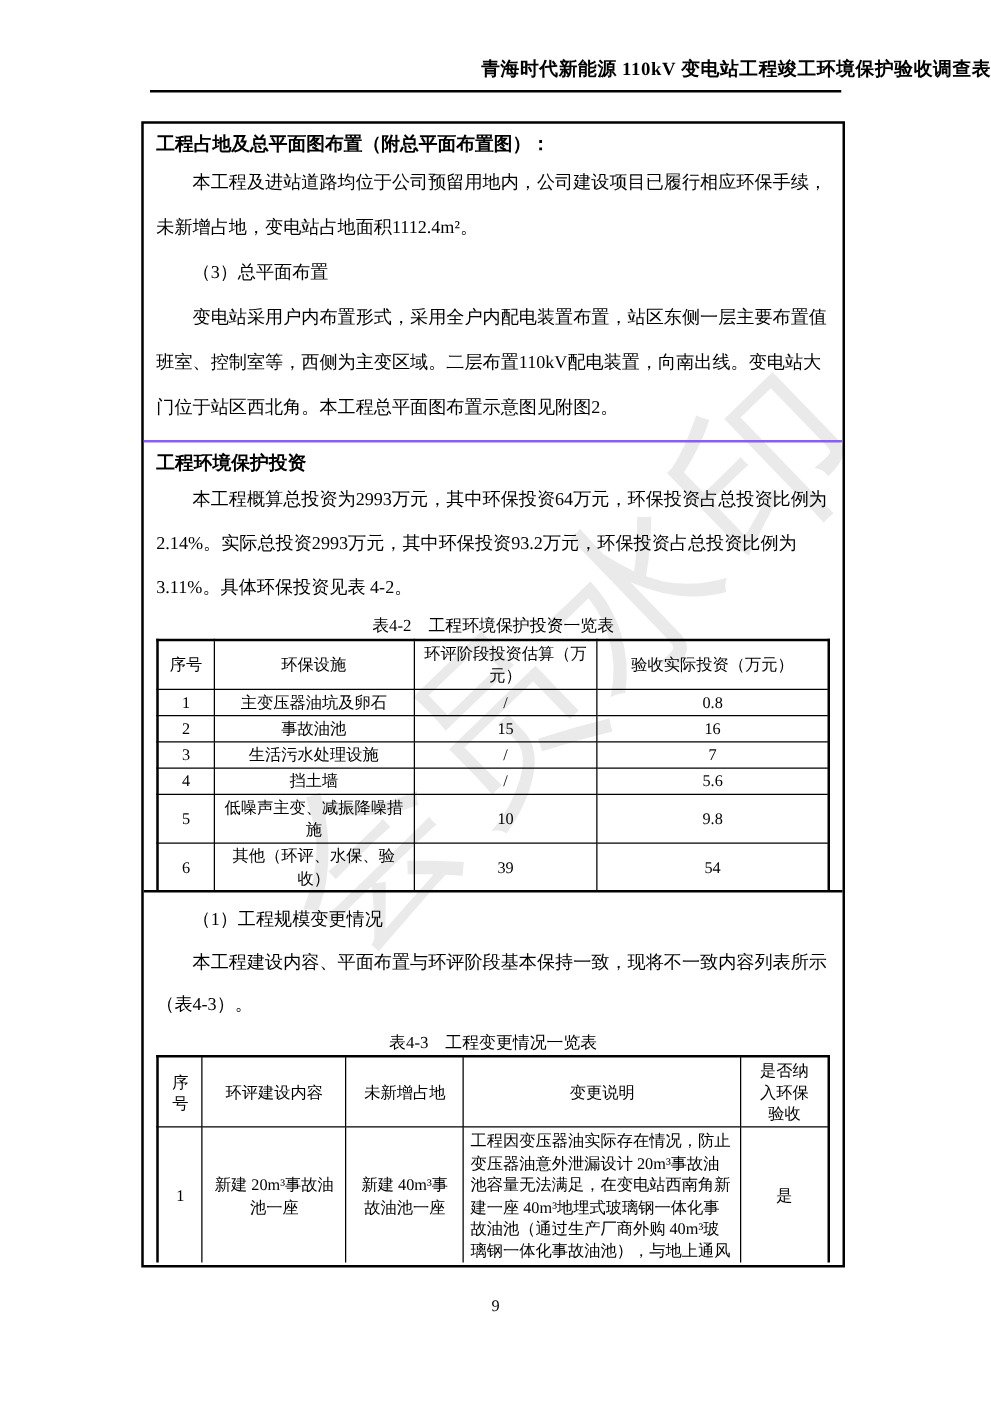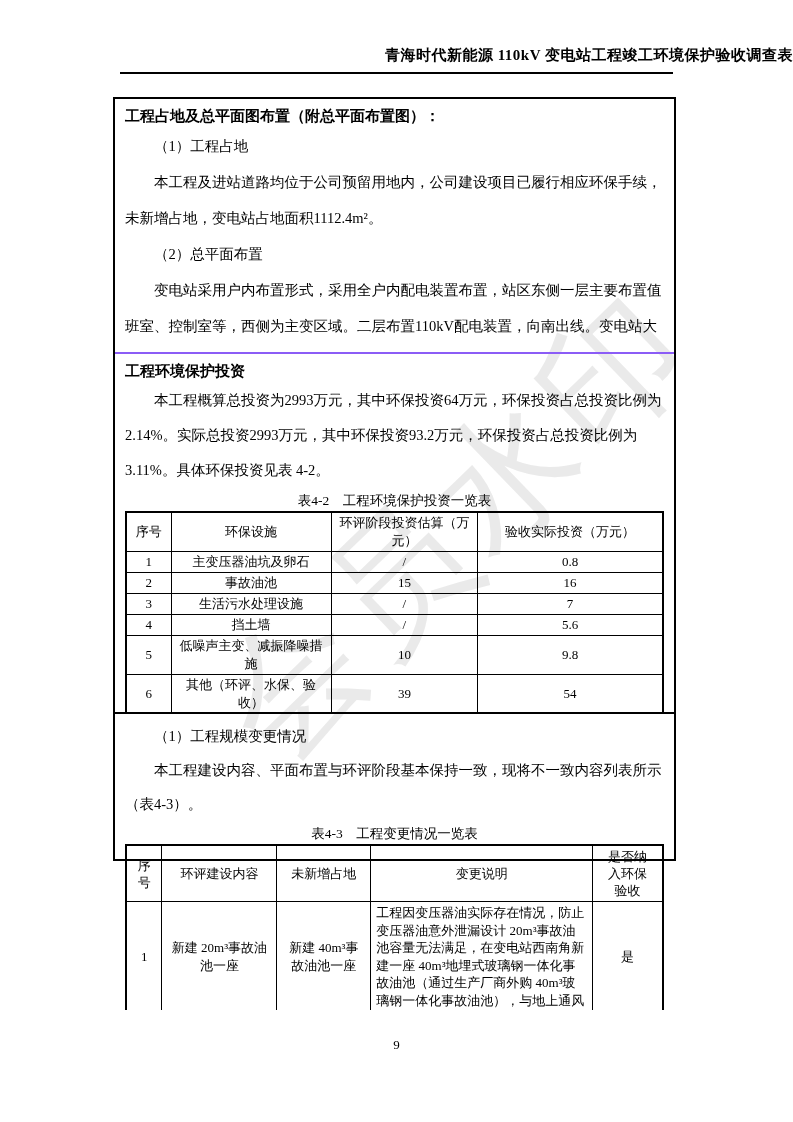--- a/index.html
+++ b/index.html
@@ -18,21 +18,21 @@
   }
   
   .doc-header{position:relative;z-index:1;}
   .doc-title{
     margin-top:46px;text-align:right;font-size:15px;font-weight:bold;
     letter-spacing:0.5px;
   }
   .header-rule{width:553px;margin:7px auto 0;border-bottom:2px solid #000;height:0;}
   
   .main-box{
-    position:absolute;left:113px;top:97px;width:563px;height:764px;
+    position:absolute;left:113px;top:97px;width:563px;height:917px;
     border:2px solid #000;box-sizing:border-box;z-index:1;background:transparent;
   }
   .sec{box-sizing:border-box;padding:5px 10px 0 10px;overflow:hidden;}
   .sec-land{height:253px;}
   .sec-invest{height:360px;border-top:2px solid #8b5cf6;}
   .sec-change{height:298px;border-top:2px solid #000;}
   .sec-heading{font-size:15px;font-weight:bold;line-height:24px;}
   .para{font-size:14.5px;line-height:36px;text-indent:2em;margin:0;}
   .para-tight{font-size:14.5px;line-height:34px;text-indent:2em;margin:0;}
   .tbl-caption{text-align:center;font-size:13.5px;line-height:19px;margin:3px 0 1px 0;}
@@ -62,23 +62,22 @@
 
 <div class="doc-header">
   <div class="doc-title">青海时代新能源 110kV 变电站工程竣工环境保护验收调查表</div>
   <div class="header-rule"></div>
 </div>
 
 <div class="main-box">
 
   <div class="sec sec-land">
     <div class="sec-heading">工程占地及总平面图布置（附总平面布置图）：</div>
-    <p class="para">（1）工程占地</p>
     <p class="para">本工程及进站道路均位于公司预留用地内，公司建设项目已履行相应环保手续，未新增占地，变电站占地面积1112.4m²。</p>
-    <p class="para">（2）总平面布置</p>
+    <p class="para">（3）总平面布置</p>
     <p class="para">变电站采用户内布置形式，采用全户内配电装置布置，站区东侧一层主要布置值班室、控制室等，西侧为主变区域。二层布置110kV配电装置，向南出线。变电站大门位于站区西北角。本工程总平面图布置示意图见附图2。</p>
   </div>
 
   <div class="sec sec-invest">
     <div class="sec-heading">工程环境保护投资</div>
     <p class="para" style="line-height:35px;">本工程概算总投资为2993万元，其中环保投资64万元，环保投资占总投资比例为2.14%。实际总投资2993万元，其中环保投资93.2万元，环保投资占总投资比例为3.11%。具体环保投资见表 4-2。</p>
     <div class="tbl-caption">表4-2　工程环境保护投资一览表</div>
     <table class="data-table t42">
       <colgroup>
         <col style="width:8.4%">

